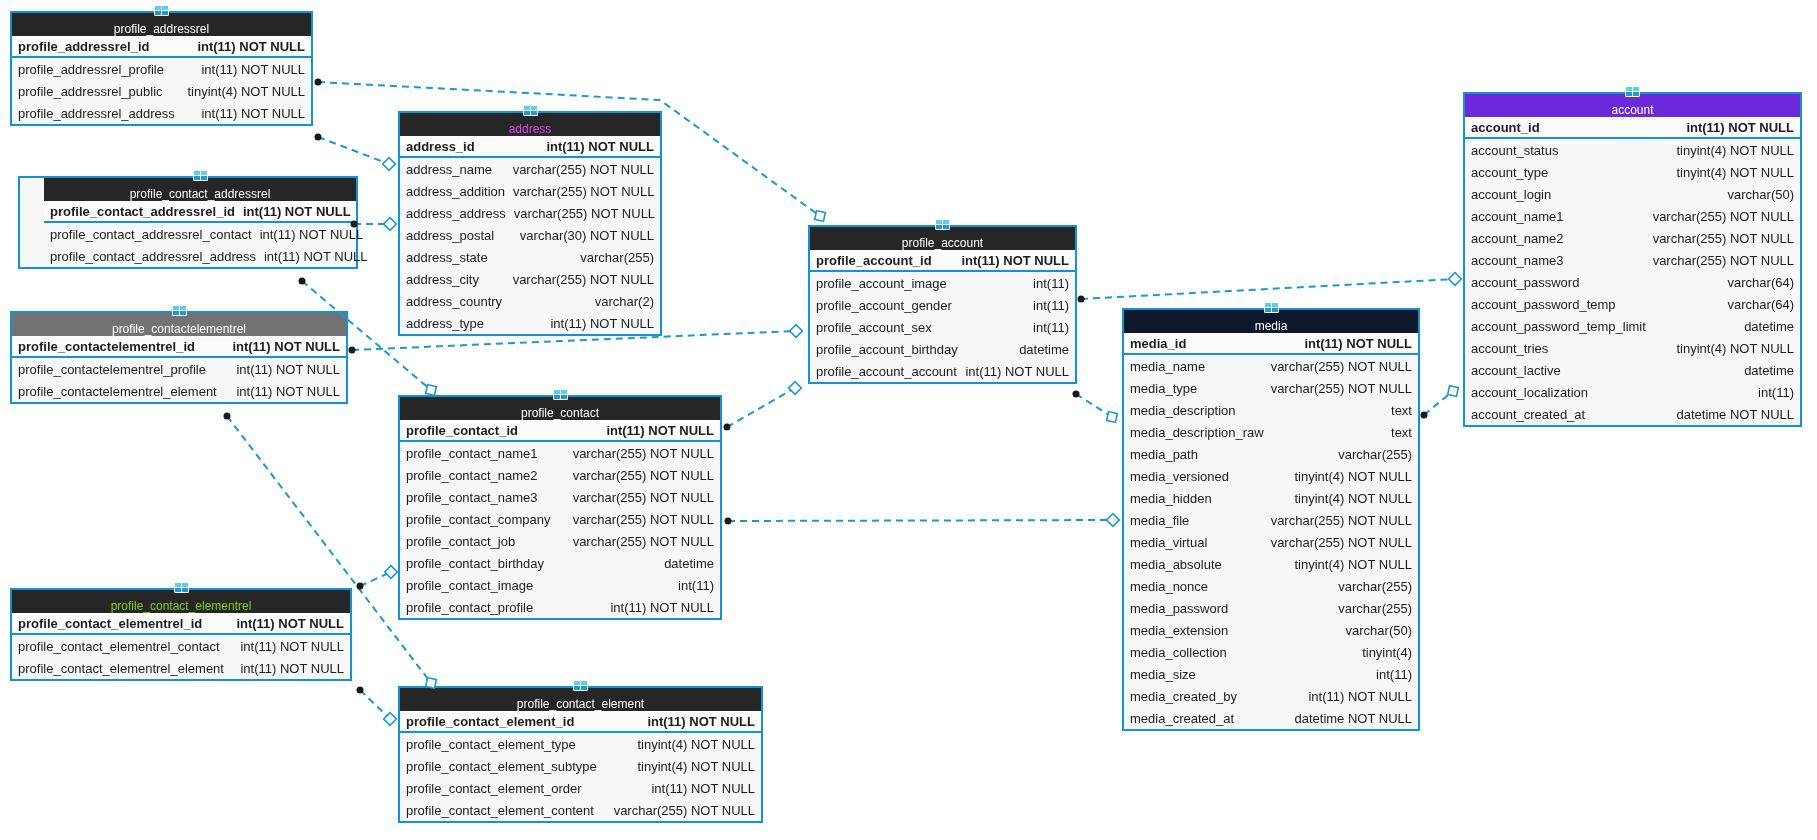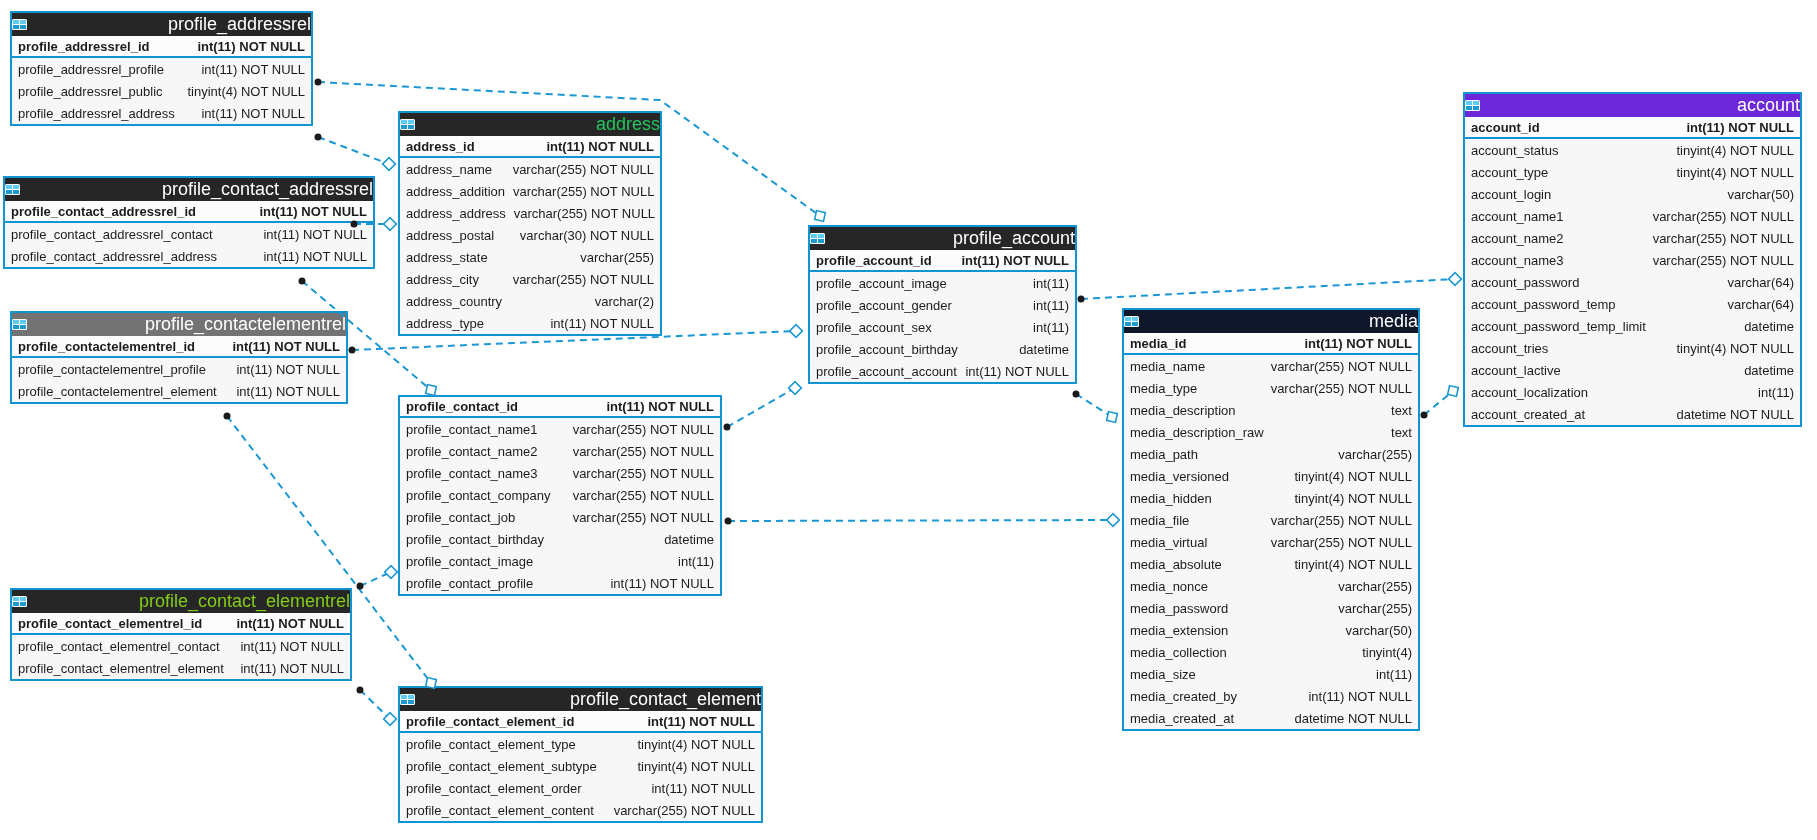--- a/index.html
+++ b/index.html
@@ -16,26 +16,27 @@
     position:absolute;
     border:2px solid #1394d2;
     background:#f7f7f7;
     box-sizing:border-box;
     z-index:2;
   }
   .tbl-header{
     height:23px;
     background:#262626;
     color:#ffffff;
-    display:flex;align-items:center;justify-content:space-between;
+    display:flex;align-items:center;justify-content:flex-end;
     gap:6px;
-    font-size:18px;
+    font-size:12px;
     border-bottom:1px solid #ffffff;
     cursor:move;
     white-space:nowrap;
+    flex-direction:column;
   }
   .tbl-header .ticon{display:inline-flex;flex:0 0 auto;}
   .pk-row{
     height:21px;
     background:#fcfcfc;
     border-bottom:2px solid #1394d2;
     font-weight:bold;
   }
   .col-row{height:22px;background:#f7f7f7;}
   .pk-row,.col-row{
@@ -117,21 +118,21 @@
       </div>
       <div class="col-row" data-interactable="true">
         <span class="cname" data-interactable="false">profile_addressrel_public</span>
         <span class="ctype" data-interactable="false">tinyint(4) NOT NULL</span>
       </div>
       <div class="col-row" data-interactable="true">
         <span class="cname" data-interactable="false">profile_addressrel_address</span>
         <span class="ctype" data-interactable="false">int(11) NOT NULL</span>
       </div>
     </div>
-    <div class="tbl" data-interactable="true" style="left: 3px; top: 176px; width: 372px;">
+    <div class="tbl" data-interactable="true" style="left: 18px; top: 176px; width: 340px; padding-left: 24px;">
       <div class="tbl-header" data-interactable="true" style="background: rgb(38, 38, 38); color: rgb(255, 255, 255);">
         <span class="ticon" data-interactable="false">
           <svg width="15" height="11" viewBox="0 0 15 11">
             <rect x="0" y="0" width="15" height="11" rx="1.5" fill="#ffffff"></rect>
             <rect x="1" y="1" width="6" height="4" fill="#5ecdf3"></rect>
             <rect x="8" y="1" width="6" height="4" fill="#5ecdf3"></rect>
             <rect x="1" y="6" width="6" height="4" fill="#1e9ad2"></rect>
             <rect x="8" y="6" width="6" height="4" fill="#1e9ad2"></rect>
           </svg>
         </span>
@@ -196,21 +197,21 @@
       <div class="col-row" data-interactable="true">
         <span class="cname" data-interactable="false">profile_contact_elementrel_contact</span>
         <span class="ctype" data-interactable="false">int(11) NOT NULL</span>
       </div>
       <div class="col-row" data-interactable="true">
         <span class="cname" data-interactable="false">profile_contact_elementrel_element</span>
         <span class="ctype" data-interactable="false">int(11) NOT NULL</span>
       </div>
     </div>
     <div class="tbl" data-interactable="true" style="left: 398px; top: 111px; width: 264px;">
-      <div class="tbl-header" data-interactable="true" style="background: rgb(38, 38, 38); color: #22c55e;">
+      <div class="tbl-header" data-interactable="true" style="background: rgb(38, 38, 38); color: #d946ef;">
         <span class="ticon" data-interactable="false">
           <svg width="15" height="11" viewBox="0 0 15 11">
             <rect x="0" y="0" width="15" height="11" rx="1.5" fill="#ffffff"></rect>
             <rect x="1" y="1" width="6" height="4" fill="#5ecdf3"></rect>
             <rect x="8" y="1" width="6" height="4" fill="#5ecdf3"></rect>
             <rect x="1" y="6" width="6" height="4" fill="#1e9ad2"></rect>
             <rect x="8" y="6" width="6" height="4" fill="#1e9ad2"></rect>
           </svg>
         </span>
         <span data-interactable="false">address</span>
@@ -246,20 +247,32 @@
       <div class="col-row" data-interactable="true">
         <span class="cname" data-interactable="false">address_country</span>
         <span class="ctype" data-interactable="false">varchar(2)</span>
       </div>
       <div class="col-row" data-interactable="true">
         <span class="cname" data-interactable="false">address_type</span>
         <span class="ctype" data-interactable="false">int(11) NOT NULL</span>
       </div>
     </div>
     <div class="tbl" data-interactable="true" style="left: 398px; top: 395px; width: 324px;">
+      <div class="tbl-header" data-interactable="true" style="background: rgb(38, 38, 38); color: rgb(255, 255, 255);">
+        <span class="ticon" data-interactable="false">
+          <svg width="15" height="11" viewBox="0 0 15 11">
+            <rect x="0" y="0" width="15" height="11" rx="1.5" fill="#ffffff"></rect>
+            <rect x="1" y="1" width="6" height="4" fill="#5ecdf3"></rect>
+            <rect x="8" y="1" width="6" height="4" fill="#5ecdf3"></rect>
+            <rect x="1" y="6" width="6" height="4" fill="#1e9ad2"></rect>
+            <rect x="8" y="6" width="6" height="4" fill="#1e9ad2"></rect>
+          </svg>
+        </span>
+        <span data-interactable="false">profile_contact</span>
+      </div>
       <div class="pk-row" data-interactable="true">
         <span class="cname" data-interactable="false">profile_contact_id</span>
         <span class="ctype" data-interactable="false">int(11) NOT NULL</span>
       </div>
       <div class="col-row" data-interactable="true">
         <span class="cname" data-interactable="false">profile_contact_name1</span>
         <span class="ctype" data-interactable="false">varchar(255) NOT NULL</span>
       </div>
       <div class="col-row" data-interactable="true">
         <span class="cname" data-interactable="false">profile_contact_name2</span>

